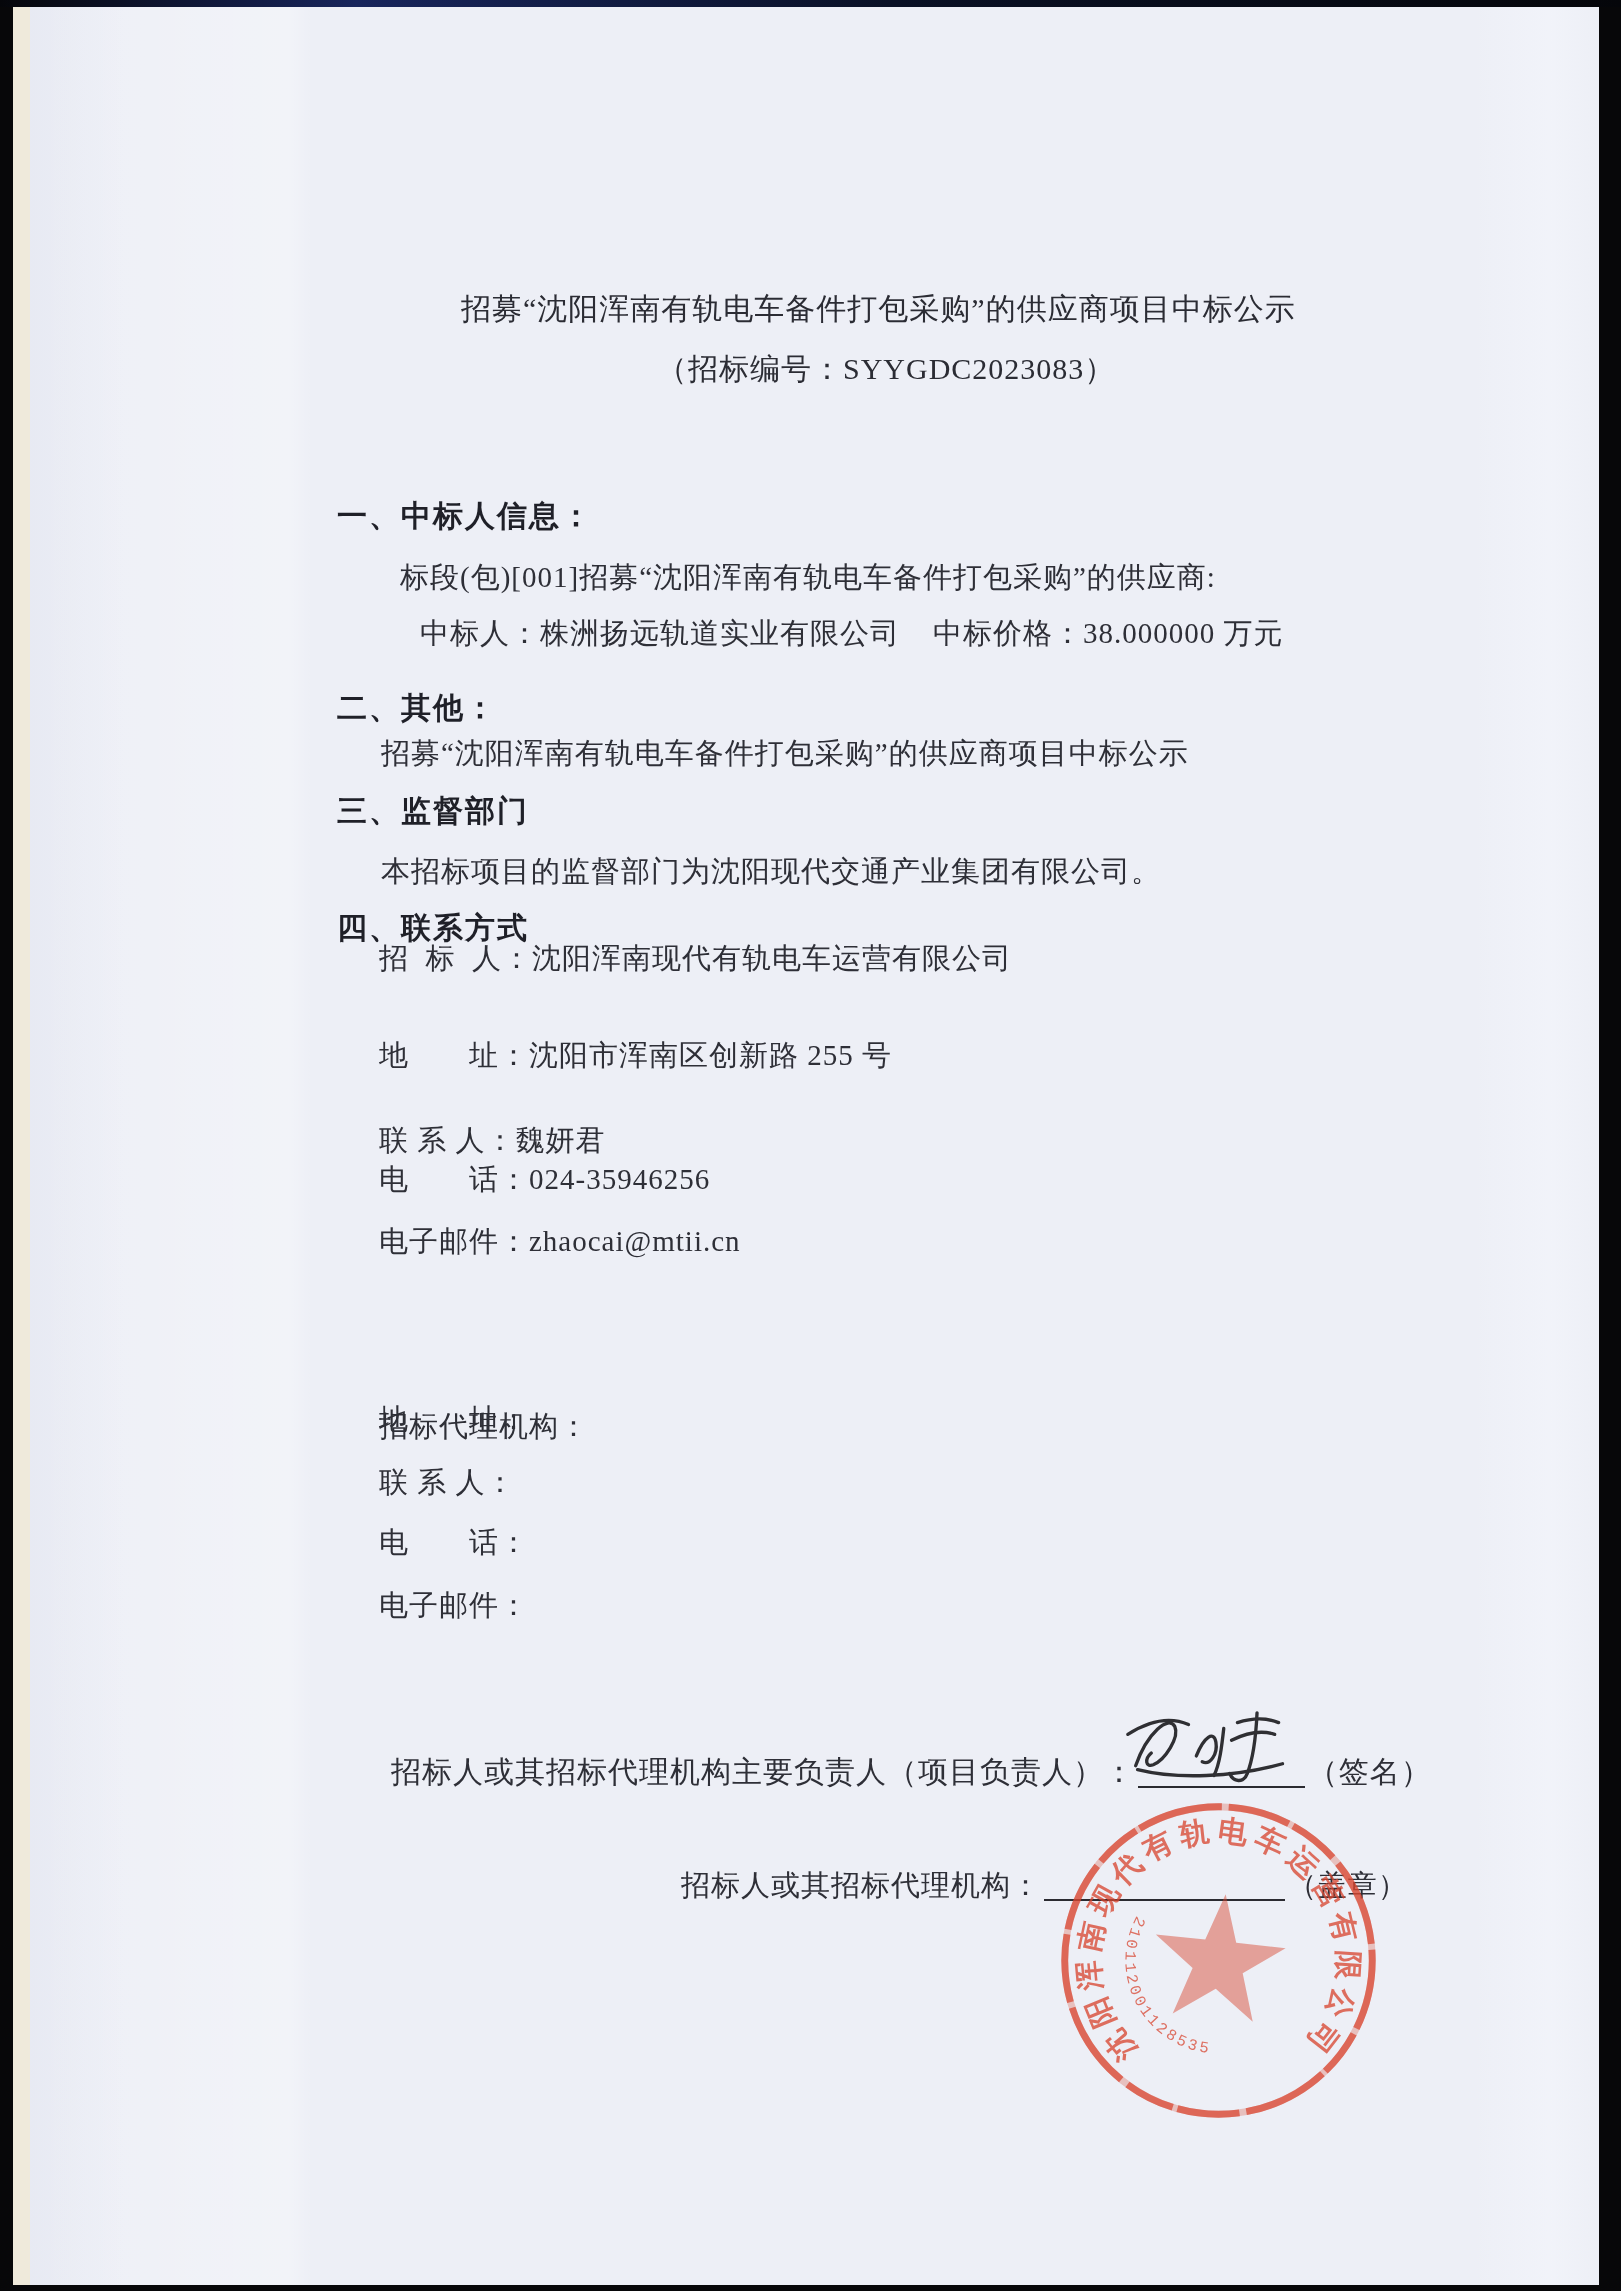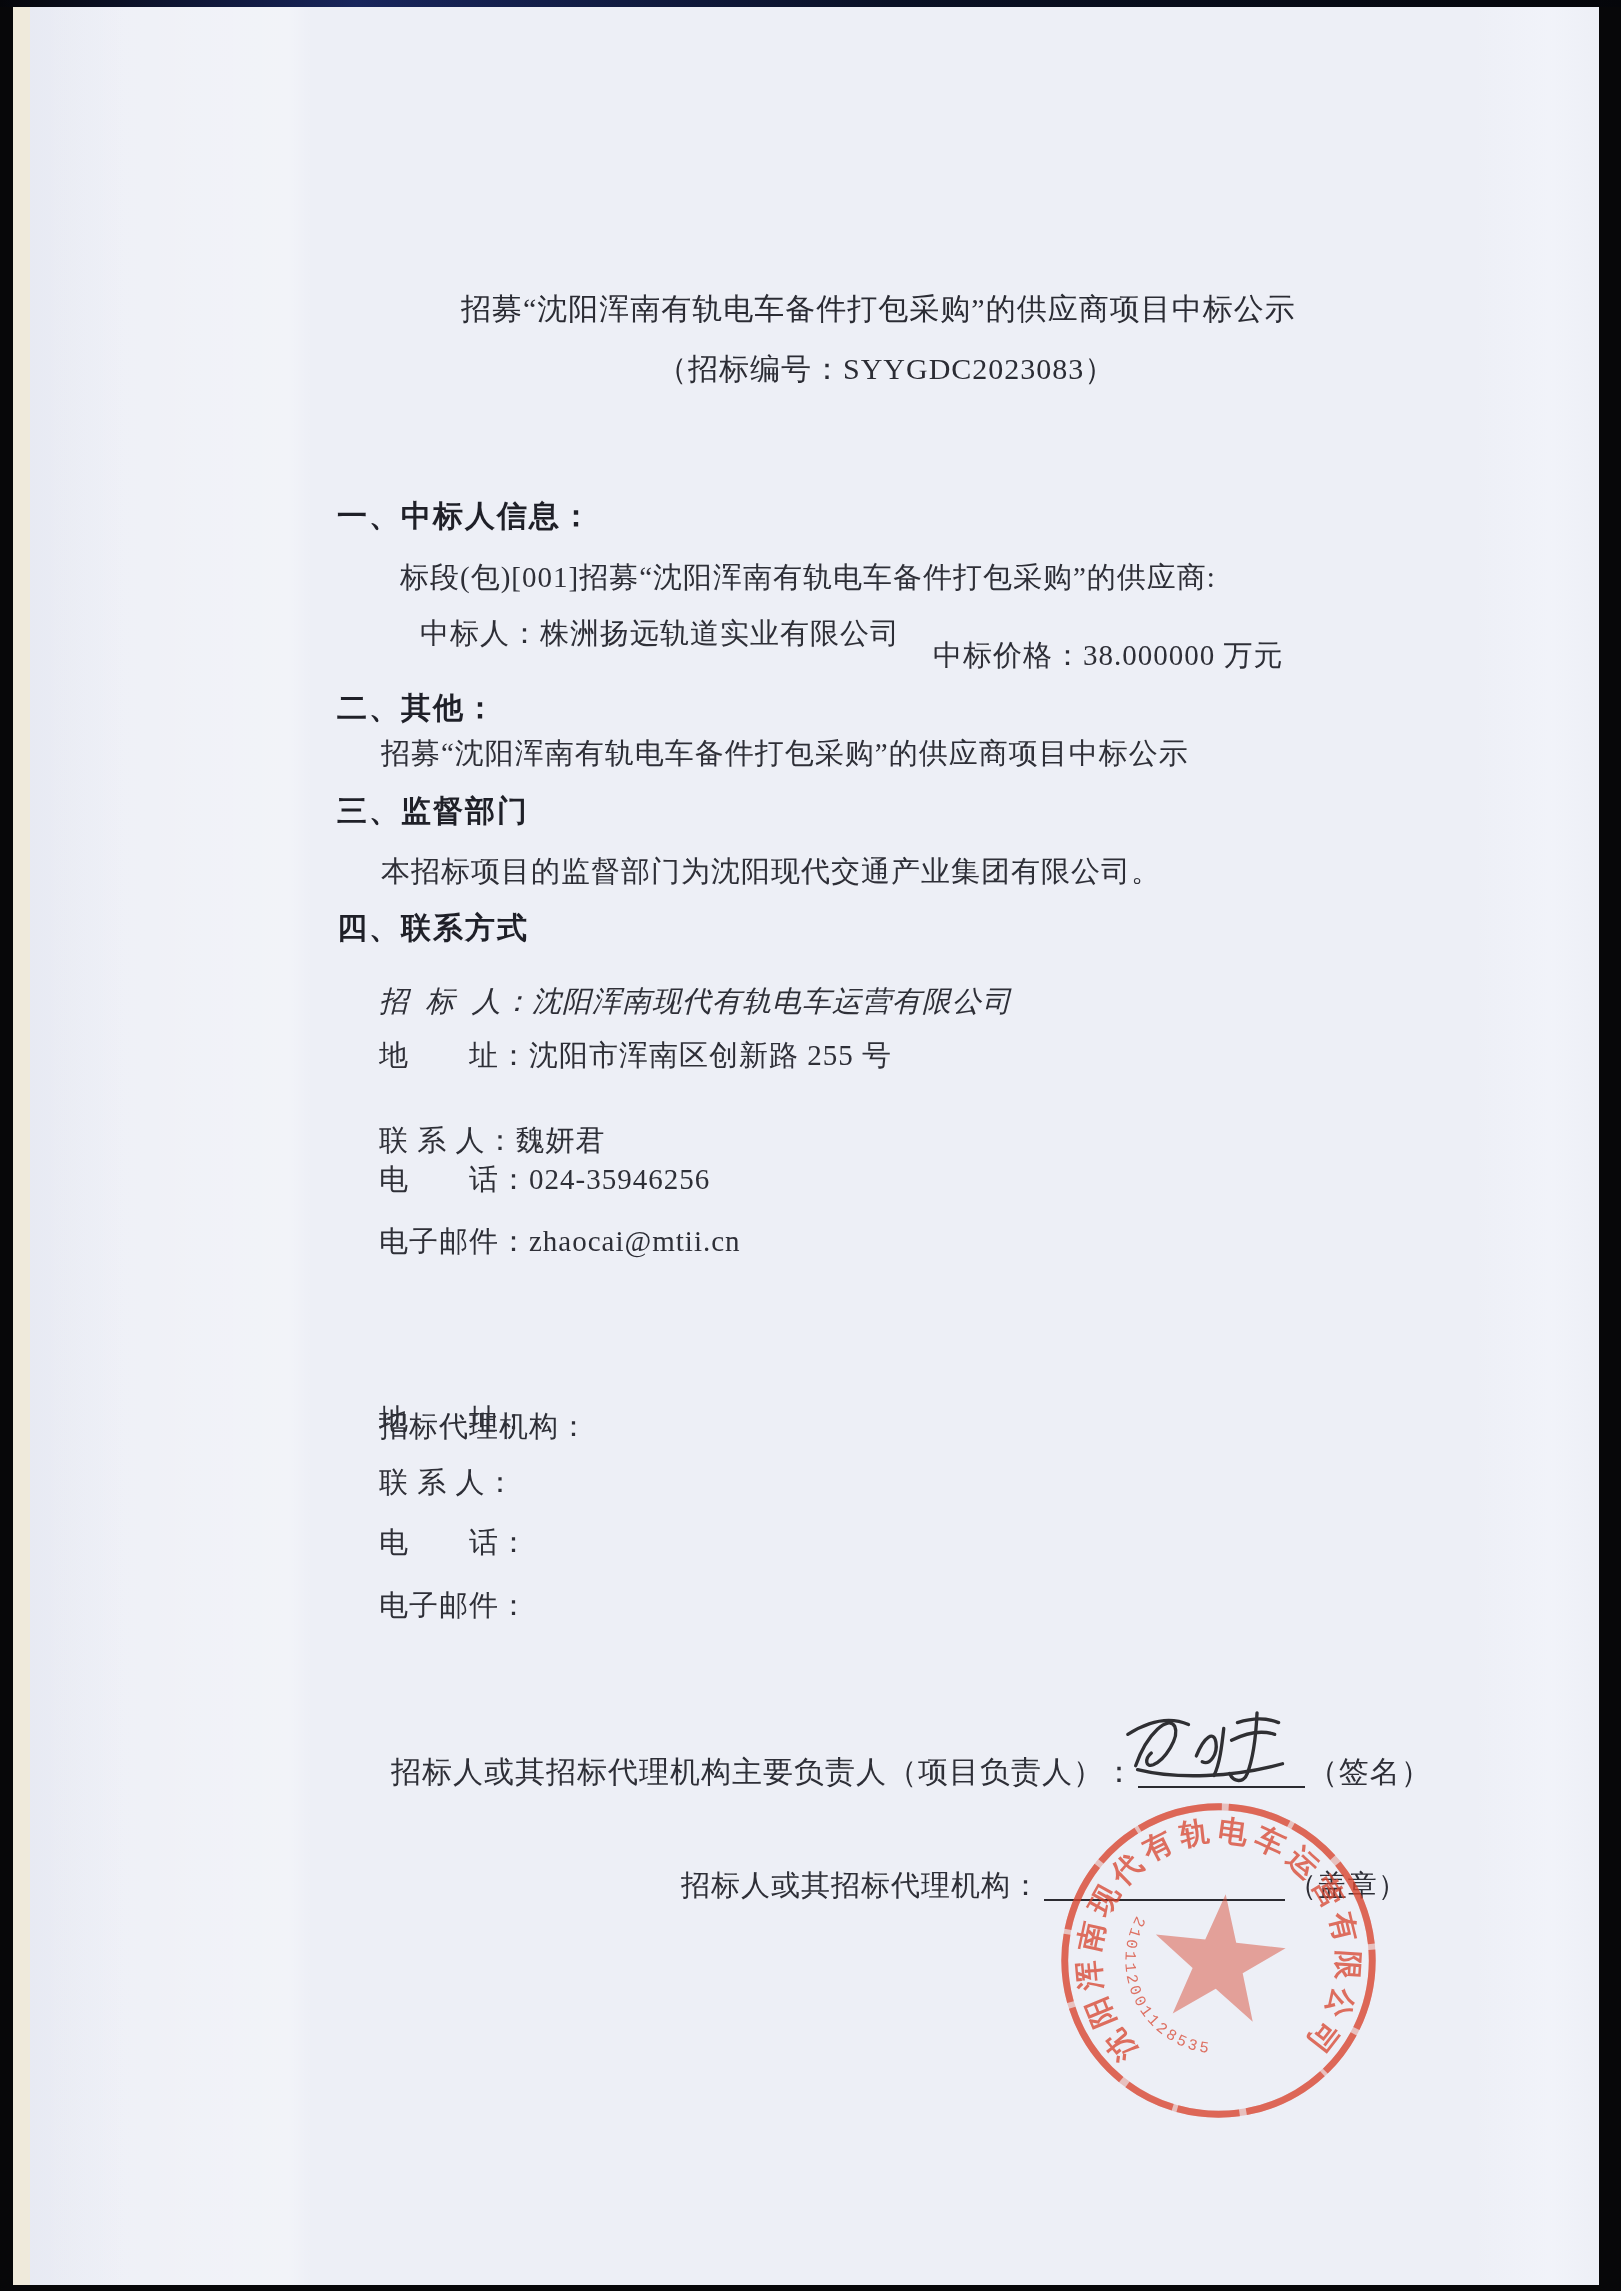--- a/index.html
+++ b/index.html
@@ -35,31 +35,31 @@
 <div class="sliver"></div>
 
 <div class="paper">
 
   <div class="title-line" style="left:431px;top:282px;">招募“沈阳浑南有轨电车备件打包采购”的供应商项目中标公示</div>
   <div class="title-line" style="left:627px;top:342px;">（招标编号：SYYGDC2023083）</div>
 
   <div class="h" style="left:307px;top:489px;">一、中标人信息：</div>
   <div class="t" style="left:351px;top:551px;margin-left:19px;">标段(包)[001]招募“沈阳浑南有轨电车备件打包采购”的供应商:</div>
   <div class="t" style="left:390px;top:607px;">中标人：株洲扬远轨道实业有限公司</div>
-  <div class="t" style="left:903px;top:607px;margin-top:22px;">中标价格：38.000000 万元</div>
+  <div class="t" style="left:903px;top:607px;">中标价格：38.000000 万元</div>
 
   <div class="h" style="left:307px;top:681px;">二、其他：</div>
   <div class="t" style="left:351px;top:727px;">招募“沈阳浑南有轨电车备件打包采购”的供应商项目中标公示</div>
 
   <div class="h" style="left:307px;top:784px;">三、监督部门</div>
   <div class="t" style="left:351px;top:845px;">本招标项目的监督部门为沈阳现代交通产业集团有限公司。</div>
 
   <div class="h" style="left:307px;top:901px;">四、联系方式</div>
 
-  <div class="t" style="left:349px;top:975px;font-style:italic;"><span>招  标  人：</span><span>沈阳浑南现代有轨电车运营有限公司</span></div>
+  <div class="t" style="left:349px;top:932px;"><span>招  标  人：</span><span>沈阳浑南现代有轨电车运营有限公司</span></div>
 
   <div class="t" style="left:349px;top:1029px;"><span>地　　址：</span><span>沈阳市浑南区创新路 255 号</span></div>
 
   <div class="t" style="left:349px;top:1092px;margin-top:22px;"><span>联 系 人：</span><span>魏妍君</span></div>
 
   <div class="t" style="left:349px;top:1153px;"><span>电　　话：</span><span>024-35946256</span></div>
 
   <div class="t" style="left:349px;top:1215px;"><span>电子邮件：</span><span>zhaocai@mtii.cn</span></div>
 
   <div class="t" style="left:349px;top:1400px;"><span>招标代理机构：</span><span></span></div>

